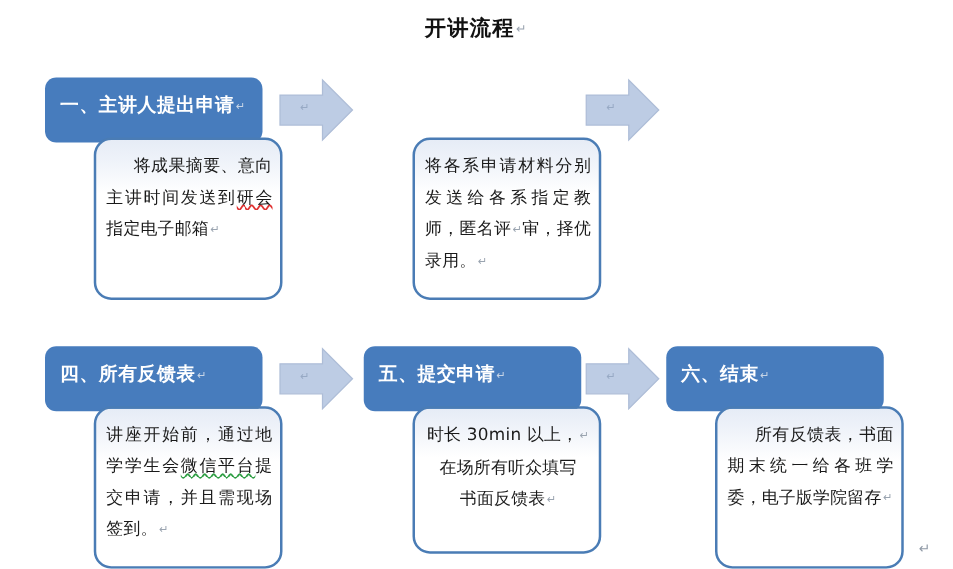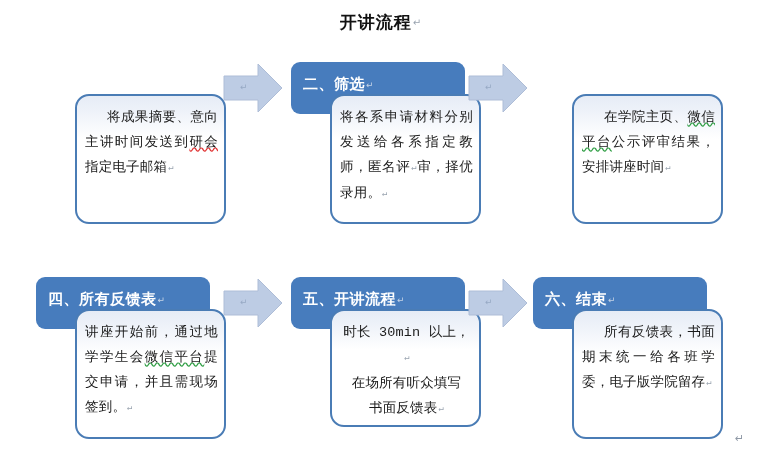--- a/index.html
+++ b/index.html
@@ -78,29 +78,28 @@
     font-weight: normal;
     color: #c6d4e6;
     vertical-align: 1px;
     margin-left: 1px;
   }
 
   
   .step-card {
     position: absolute;
     left: 43px;
-    top: 32px;
+    top: 48px;
     width: 151px;
     height: 118px;
     border: 2px solid #4a7cb5;
     border-radius: 14px;
     background: linear-gradient(to bottom, #e6ecf6 0%, #eef2f9 12%, #ffffff 34%, #ffffff 100%);
     box-sizing: border-box;
     overflow: hidden;
-    font-family: Liberation Mono, monospace;
   }
   .step-card.tall { height: 130px; }
 
   .step-card-text {
     position: absolute;
     left: 8px;
     right: 6px;
     top: 9px;
     font-size: 13.5px;
     line-height: 25px;
@@ -154,73 +153,70 @@
   }
 </style>
 </head>
 <body>
 
 <div id="doc-title"><span>开讲流程</span><span class="pilcrow">↵</span></div>
 
 <div id="flow">
 
   <div class="step" style="left:32px; top:62px;">
+    <div class="step-header">
+      <div class="step-header-text"><span>一、主讲人提出申请</span><span class="pilcrow">↵</span></div>
+    </div>
     <div class="step-card tall">
       <div class="step-card-text">将成果摘要、意向主讲时间发送到<span class="sq-red">研会</span>指定电子邮箱<span class="pilcrow">↵</span></div>
     </div>
   </div>
 
   <div class="arrow" style="left:222px; top:62px;">
     <svg width="62" height="52" viewBox="0 0 62 52">
       <polygon points="2,14 36,14 36,2 60,26 36,50 36,38 2,38" fill="#bdcce4" stroke="#aebdd7" stroke-width="1"></polygon>
     </svg>
     <span class="arrow-mark">↵</span>
   </div>
 
   <div class="step" style="left:287px; top:62px;">
-    <div class="step-header">
-      <div class="step-header-text"><span>二、筛选</span><span class="pilcrow">↵</span></div>
-    </div>
     <div class="step-card tall">
       <div class="step-card-text noindent">将各系申请材料分别发送给各系指定教师，匿名评<span class="pilcrow">↵</span>审，择优录用。<span class="pilcrow">↵</span></div>
     </div>
   </div>
 
   <div class="arrow" style="left:467px; top:62px;">
     <svg width="62" height="52" viewBox="0 0 62 52">
       <polygon points="2,14 36,14 36,2 60,26 36,50 36,38 2,38" fill="#bdcce4" stroke="#aebdd7" stroke-width="1"></polygon>
     </svg>
     <span class="arrow-mark">↵</span>
   </div>
 
   <div class="step" style="left:529px; top:62px;">
-    <div class="step-card tall">
-      <div class="step-card-text">在学院主页、<span class="sq-green">微信平台</span>公示评审结果，安排讲座时间<span class="pilcrow">↵</span></div>
-    </div>
   </div>
 
   <div class="step" style="left:32px; top:277px;">
     <div class="step-header">
       <div class="step-header-text"><span>四、所有反馈表</span><span class="pilcrow">↵</span></div>
     </div>
     <div class="step-card tall">
       <div class="step-card-text noindent">讲座开始前，通过地学学生会<span class="sq-green">微信平台</span>提交申请，并且需现场签到。<span class="pilcrow">↵</span></div>
     </div>
   </div>
 
   <div class="arrow" style="left:222px; top:277px;">
     <svg width="62" height="52" viewBox="0 0 62 52">
       <polygon points="2,14 36,14 36,2 60,26 36,50 36,38 2,38" fill="#bdcce4" stroke="#aebdd7" stroke-width="1"></polygon>
     </svg>
     <span class="arrow-mark">↵</span>
   </div>
 
   <div class="step" style="left:287px; top:277px;">
     <div class="step-header">
-      <div class="step-header-text"><span>五、开讲流程</span><span class="pilcrow">↵</span></div>
+      <div class="step-header-text"><span>五、提交申请</span><span class="pilcrow">↵</span></div>
     </div>
     <div class="step-card">
       <div class="step-card-text center">时长 30min 以上，<span class="pilcrow">↵</span><br>在场所有听众填写<br>书面反馈表<span class="pilcrow">↵</span></div>
     </div>
   </div>
 
   <div class="arrow" style="left:467px; top:277px;">
     <svg width="62" height="52" viewBox="0 0 62 52">
       <polygon points="2,14 36,14 36,2 60,26 36,50 36,38 2,38" fill="#bdcce4" stroke="#aebdd7" stroke-width="1"></polygon>
     </svg>

